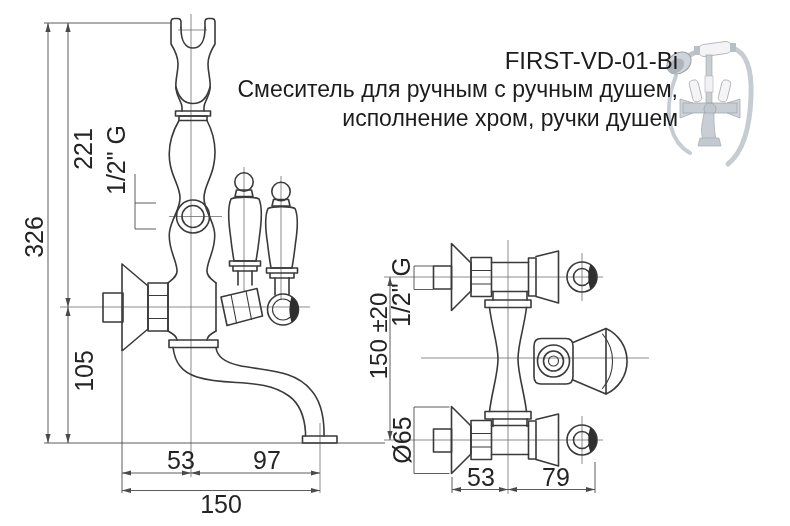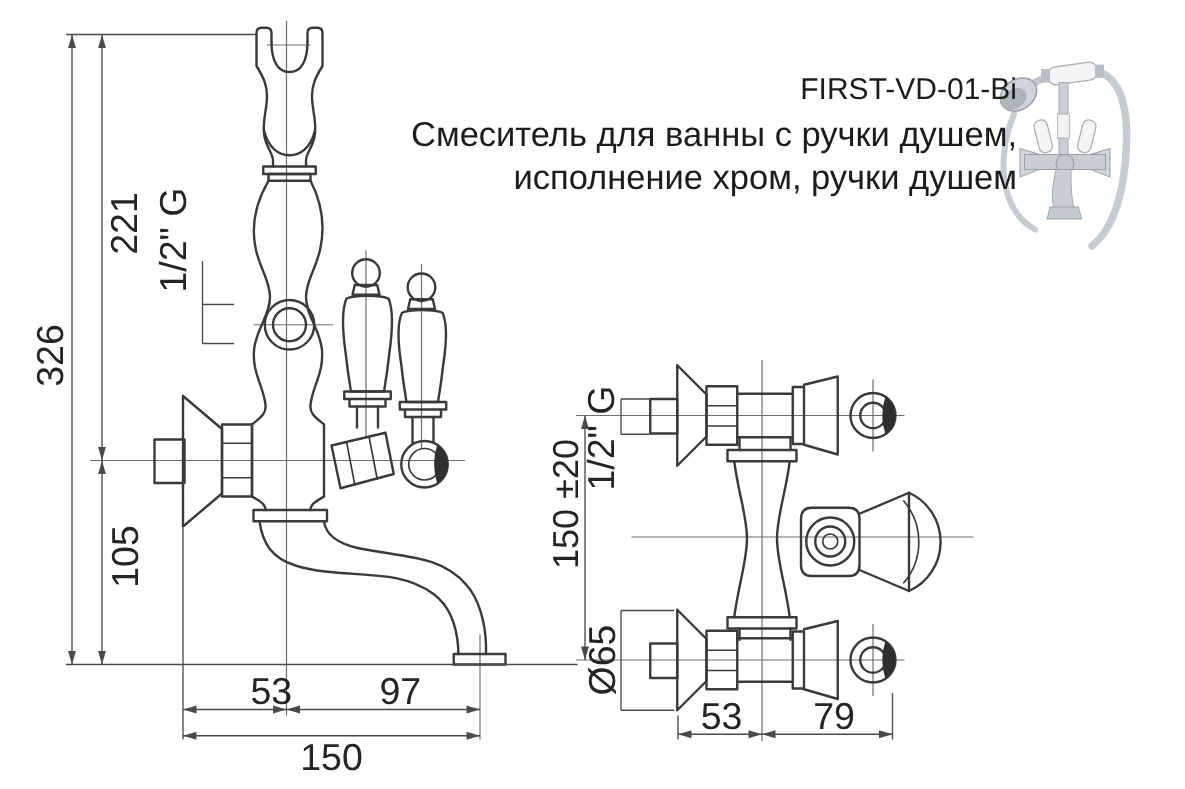--- a/index.html
+++ b/index.html
@@ -1,21 +1,21 @@
 <!DOCTYPE html>
 <html><head>
 <meta charset="utf-8">
 <style>
   html,body{margin:0;padding:0;background:#fff;}
   .stage{position:relative;width:790px;height:526px;background:#fff;overflow:hidden;
          font-family:"Liberation Sans",sans-serif;}
   .stage svg{position:absolute;left:0;top:0;}
   .title-block{position:absolute;top:46px;right:112px;text-align:right;color:#1c1c1c;
                font-size:23px;line-height:29px;white-space:nowrap;}
-  .title-block .model{font-size:20px;}
+  .title-block .model{font-size:24px;}
   svg text{font-family:"Liberation Sans",sans-serif;fill:#242424;}
   .dimtxt{font-size:25px;}
   .dimtxt-sm{font-size:24px;}
 </style>
 </head>
 <body>
 
 <div class="stage">
 
 <svg width="790" height="526" viewBox="0 0 790 526">
@@ -241,17 +241,17 @@
       <rect x="65" y="55" width="9" height="22" rx="4" transform="rotate(14 70 66)" fill="#f4f4f6" stroke="#ababb0" stroke-width="0.8"></rect>
       <circle cx="55" cy="84" r="6" fill="#c2c7cf" stroke="#989fa7" stroke-width="0.7"></circle>
       <path d="M 49,88 C 47,99 45,107 48,114 L 61,114 C 59,105 59,97 59,88 Z" fill="#c9ced4" stroke="#9ba1a9" stroke-width="0.6"></path>
       <path d="M 45,113 L 64,113 L 66,121 L 43,121 Z" fill="#c4c9d1" stroke="#9ba1a9" stroke-width="0.6"></path>
     </g>
   </g>
 </svg>
 
 <div class="title-block">
   <div class="model">FIRST-VD-01-Bi</div>
-  <div>Смеситель для ванны с ручки душем,</div>
+  <div>Смеситель для ручным с ручным душем,</div>
   <div>исполнение хром, ручки душем</div>
 </div>
 
 </div>
 
 </body></html>

